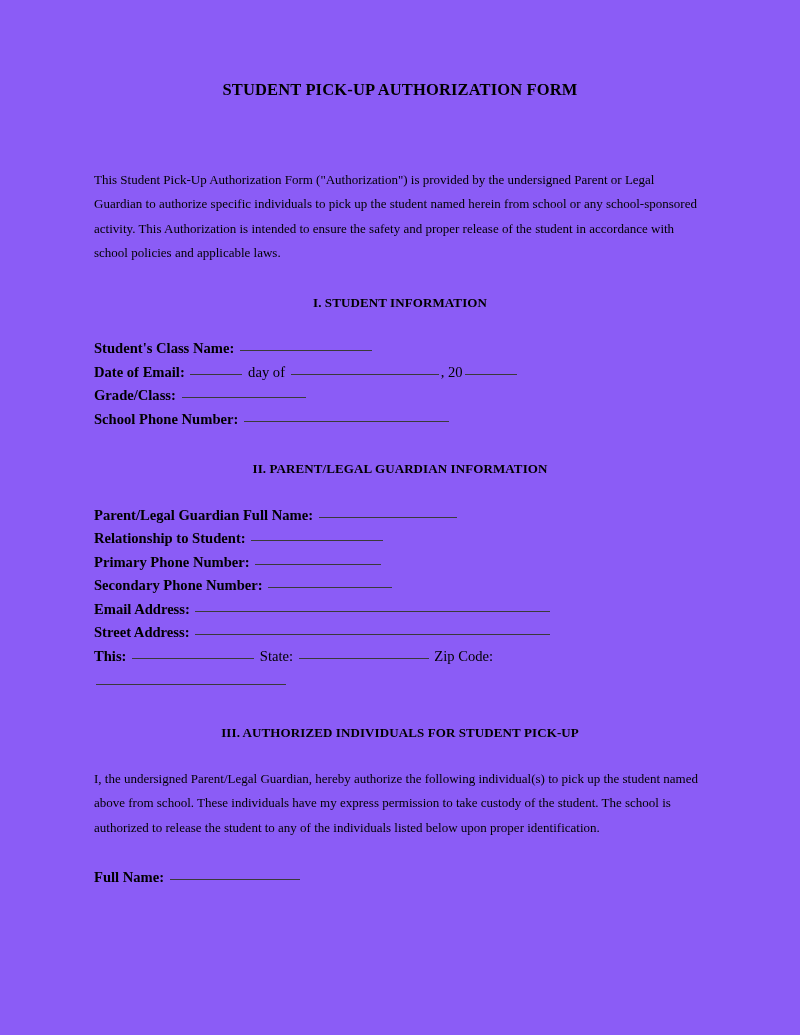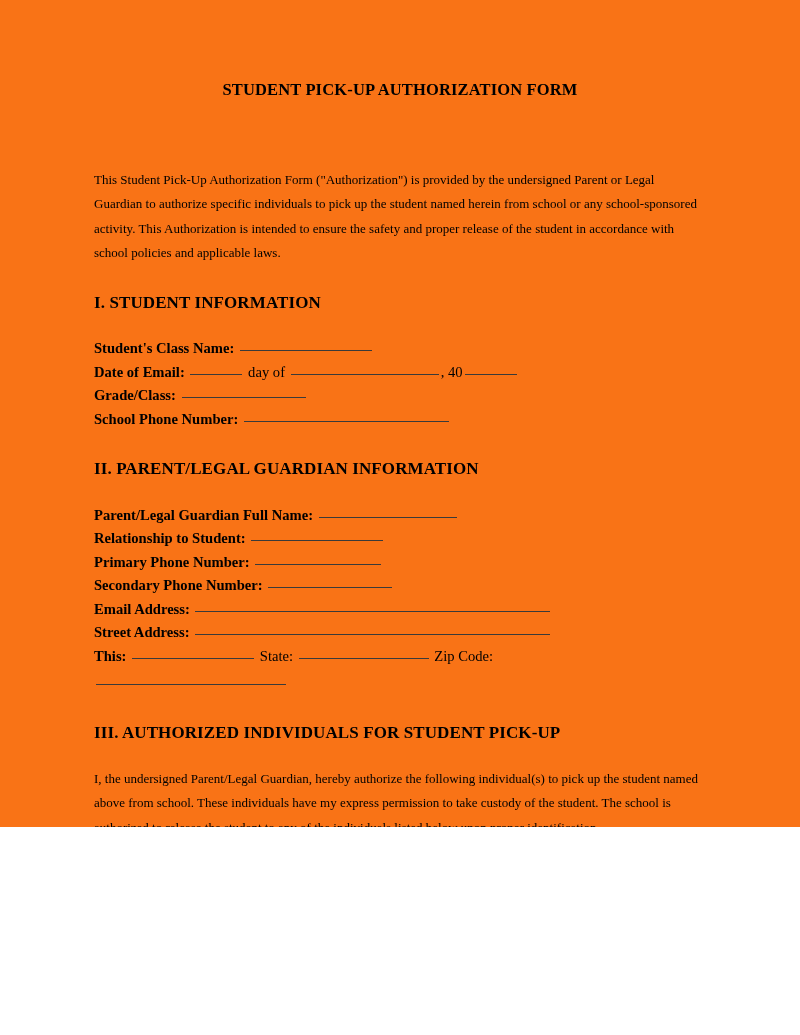--- a/index.html
+++ b/index.html
@@ -11,22 +11,22 @@
   body {
     width: 800px;
     height: 1035px;
     font-family: "Liberation Serif", "DejaVu Serif", serif;
     color: #000000;
     -webkit-font-smoothing: antialiased;
   }
   .page {
     position: relative;
     width: 800px;
-    height: 827px;
-    background: #f97316;
+    height: 1035px;
+    background: #8b5cf6;
     overflow: hidden;
     box-sizing: border-box;
   }
   .doc-title {
     margin: 0;
     padding: 0;
     position: absolute;
     left: 0;
     right: 0;
     top: 80px;
@@ -42,24 +42,25 @@
     width: 612px;
   }
   p.para {
     margin: 0 0 0 0;
     font-size: 13px;
     line-height: 24.3px;
     text-align: left;
   }
   .section-heading {
     margin: 0;
-    font-size: 17px;
+    font-size: 13px;
     font-weight: bold;
     line-height: 24.3px;
     letter-spacing: 0.1px;
+    text-align: center;
   }
   .field-block {
     font-size: 14.6px;
     line-height: 23.5px;
   }
   .field-line {
     white-space: normal;
     font-size: 14.6px;
     line-height: 23.5px;
   }
@@ -118,21 +119,21 @@
 
       <div class="field-line">
         <span class="lbl">Student's Class Name:</span>
         <span class="rule r-name"></span>
       </div>
 
       <div class="field-line">
         <span class="lbl">Date of Email:</span>
         <span class="rule r-short"></span>
         <span class="lbl-plain">day of</span>
-        <span class="rule r-month"></span><span class="lbl-plain">, 40</span><span class="rule r-short"></span>
+        <span class="rule r-month"></span><span class="lbl-plain">, 20</span><span class="rule r-short"></span>
       </div>
 
       <div class="field-line">
         <span class="lbl">Grade/Class:</span>
         <span class="rule r-grade"></span>
       </div>
 
 
       <div class="field-line">
         <span class="lbl">School Phone Number:</span>

